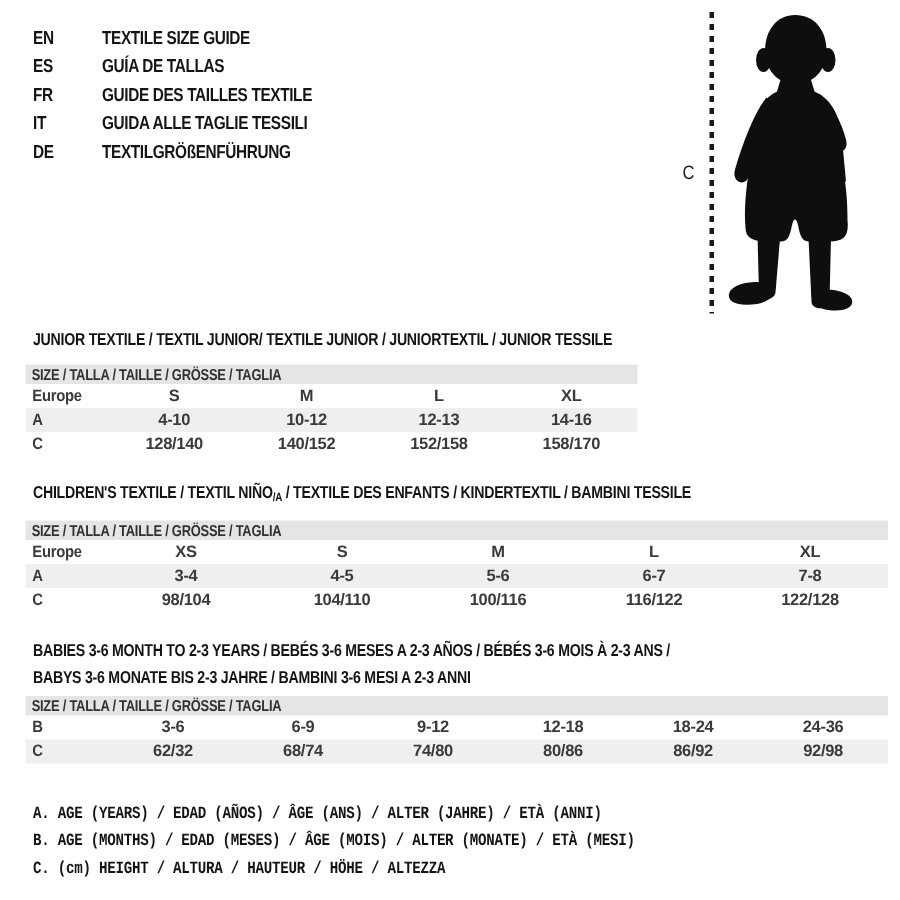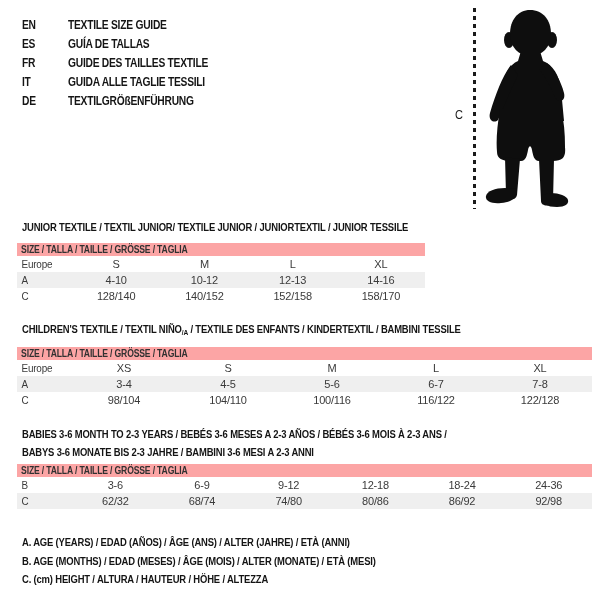--- a/index.html
+++ b/index.html
@@ -41,34 +41,34 @@
   #title-junior{top:218px;}
   #title-children{top:320px;}
   #title-babies{top:425px;}
 
   
   .tbl{position:absolute;left:17px;}
   #tbl-junior{top:243px;width:408px;}
   #tbl-children{top:347px;width:575px;}
   #tbl-babies{top:464px;width:575px;}
   .tbl-bar{
-    height:13px;background:#fca5a5;display:flex;
+    height:13px;background:#e5e5e5;display:flex;align-items:center;
   }
   .tbl-bar span{
     font-weight:700;font-size:10.5px;letter-spacing:-0.2px;color:#313131;
     transform:scaleX(0.82);transform-origin:0 50%;white-space:nowrap;padding-left:5px;
   }
   .tbl-row{display:flex;height:16px;align-items:center;
-    font-size:11px;color:#3a3a3a;letter-spacing:-0.2px;}
+    font-size:11px;color:#3a3a3a;letter-spacing:-0.2px;font-weight:bold;}
   .tbl-row.stripe{background:#efefef;}
   .row-label{flex:0 0 50px;padding-left:5px;transform:scaleX(0.9);transform-origin:0 50%;}
   .cell{flex:1;text-align:center;}
 
   
-  .legend{position:absolute;left:22px;top:533px;}
+  .legend{position:absolute;left:22px;top:533px;font-family:Liberation Mono, monospace;}
   .legend-line{
     height:18.5px;font-weight:700;font-size:11.5px;letter-spacing:-0.2px;color:#141414;
     transform:scaleX(0.82);transform-origin:0 50%;white-space:nowrap;
     display:flex;align-items:center;
   }
 </style>
 </head>
 <body>
 
 <div class="page">

